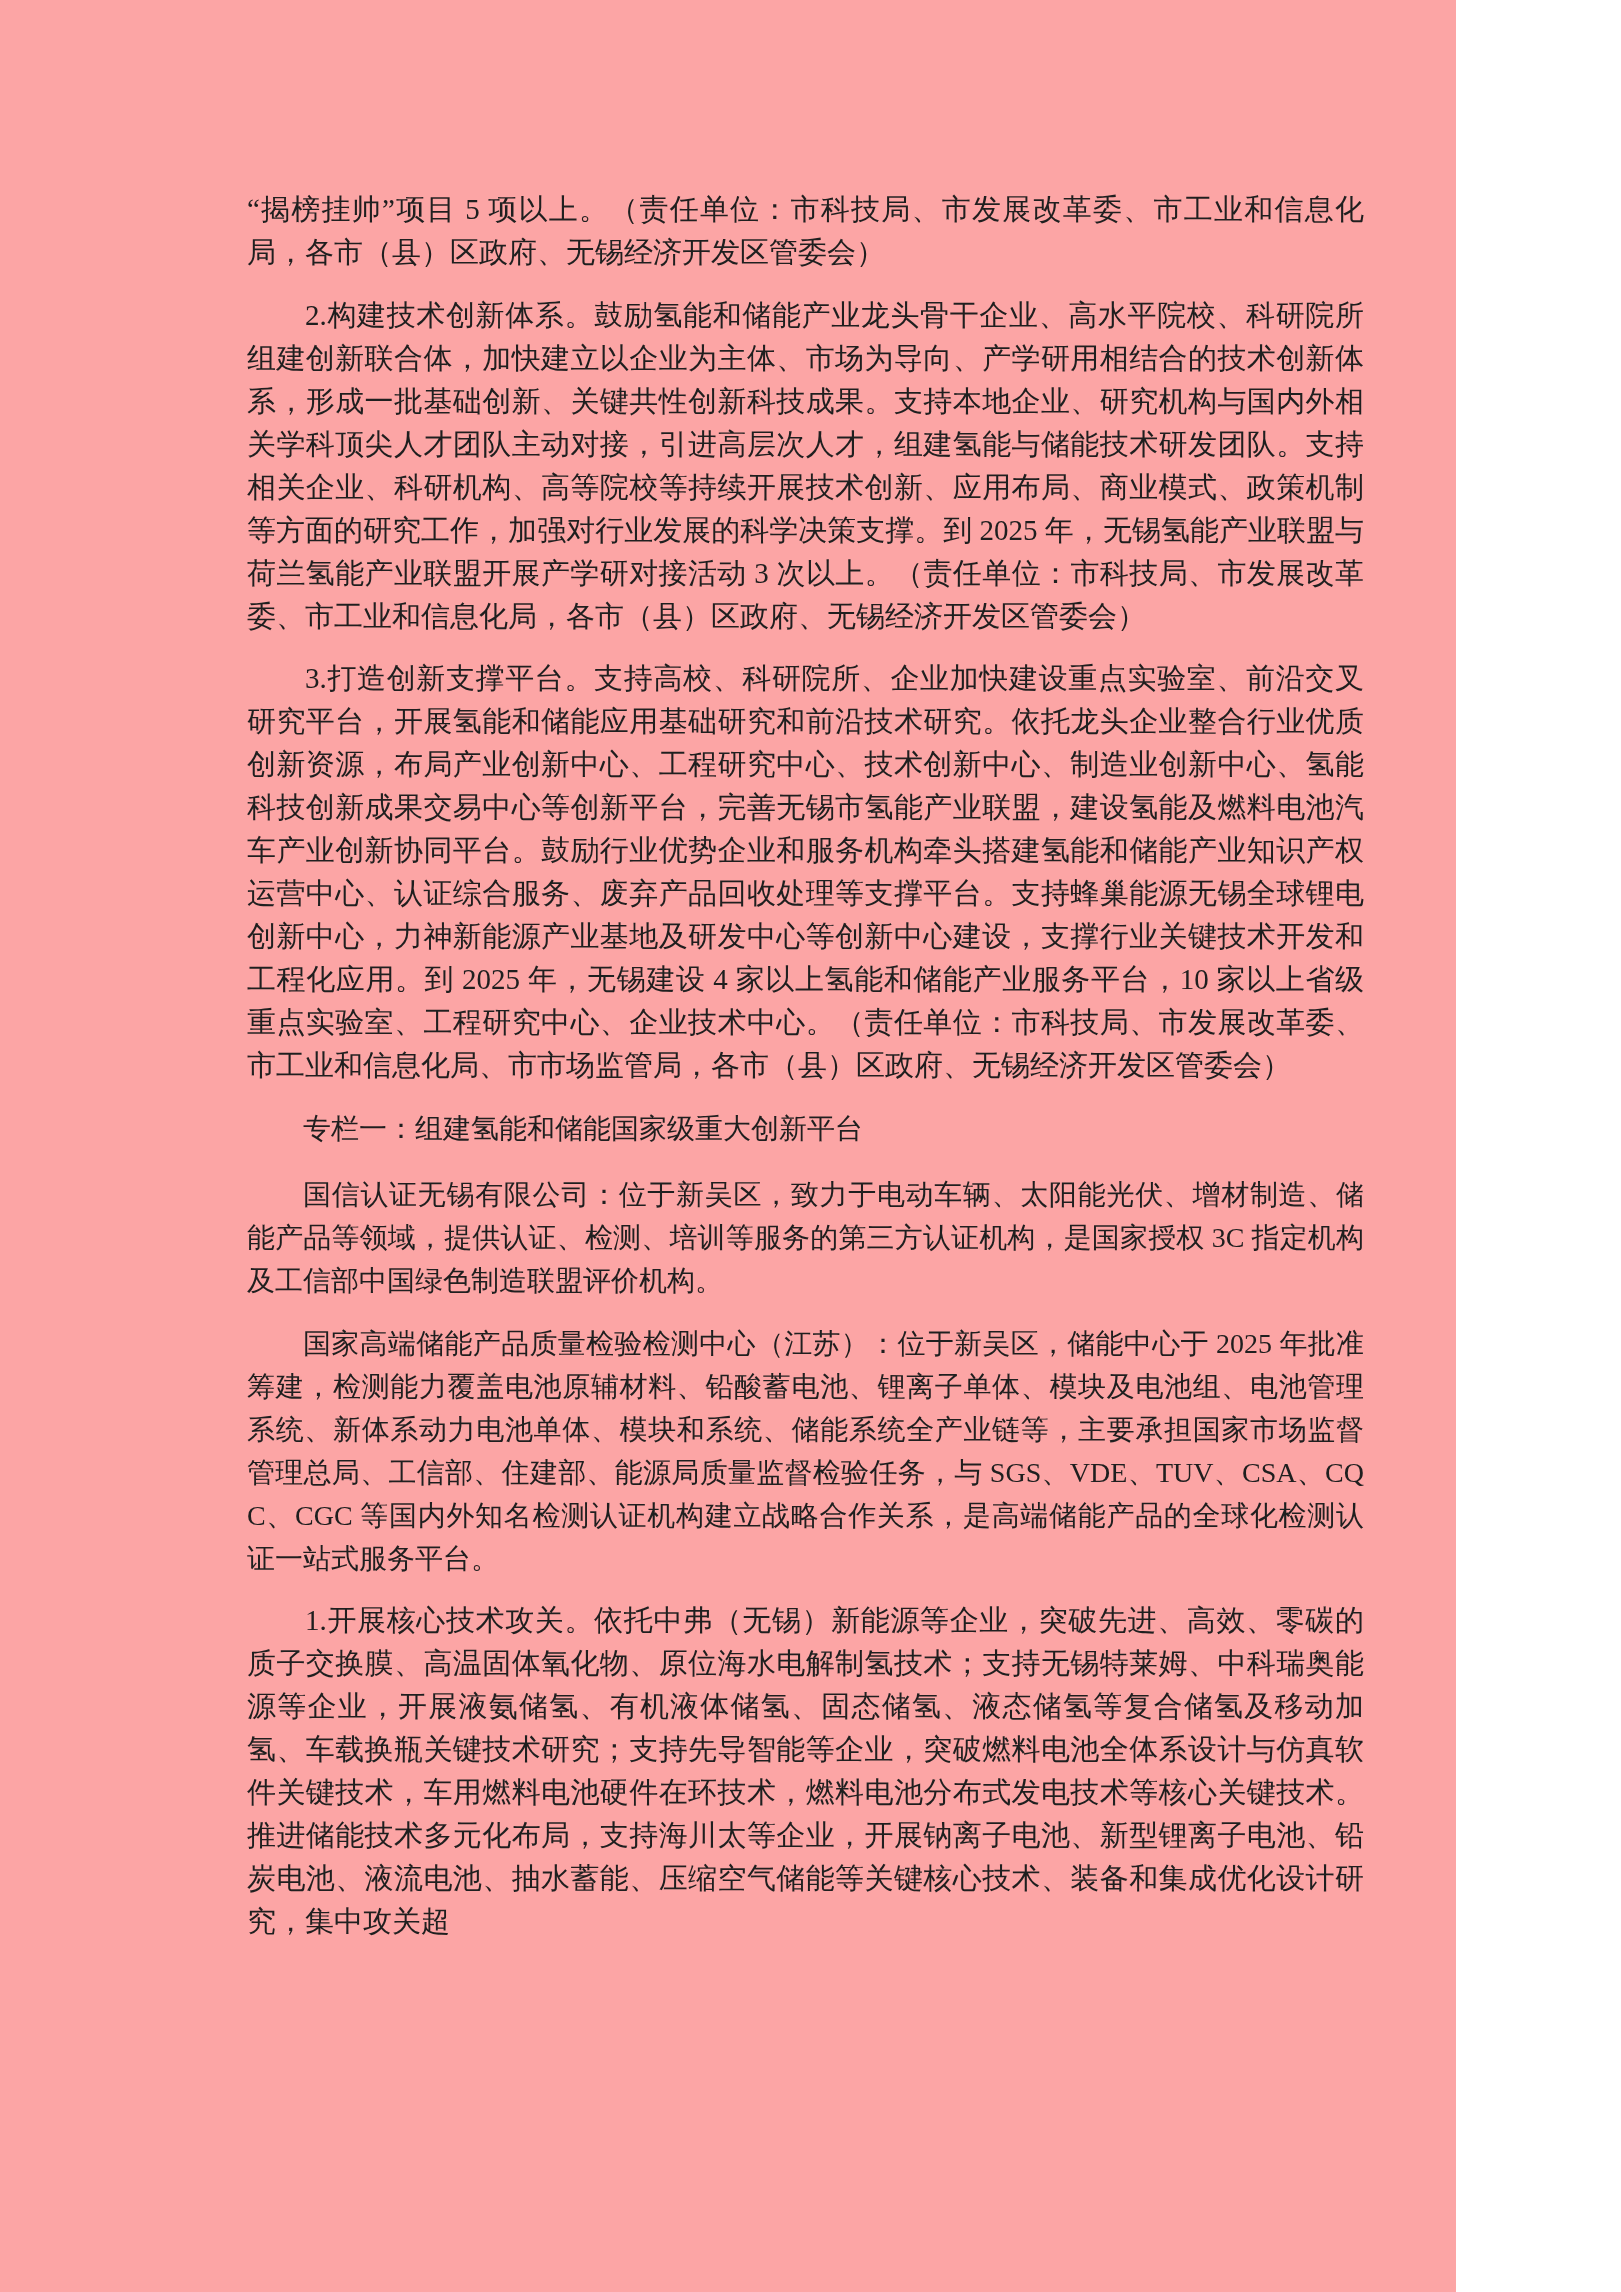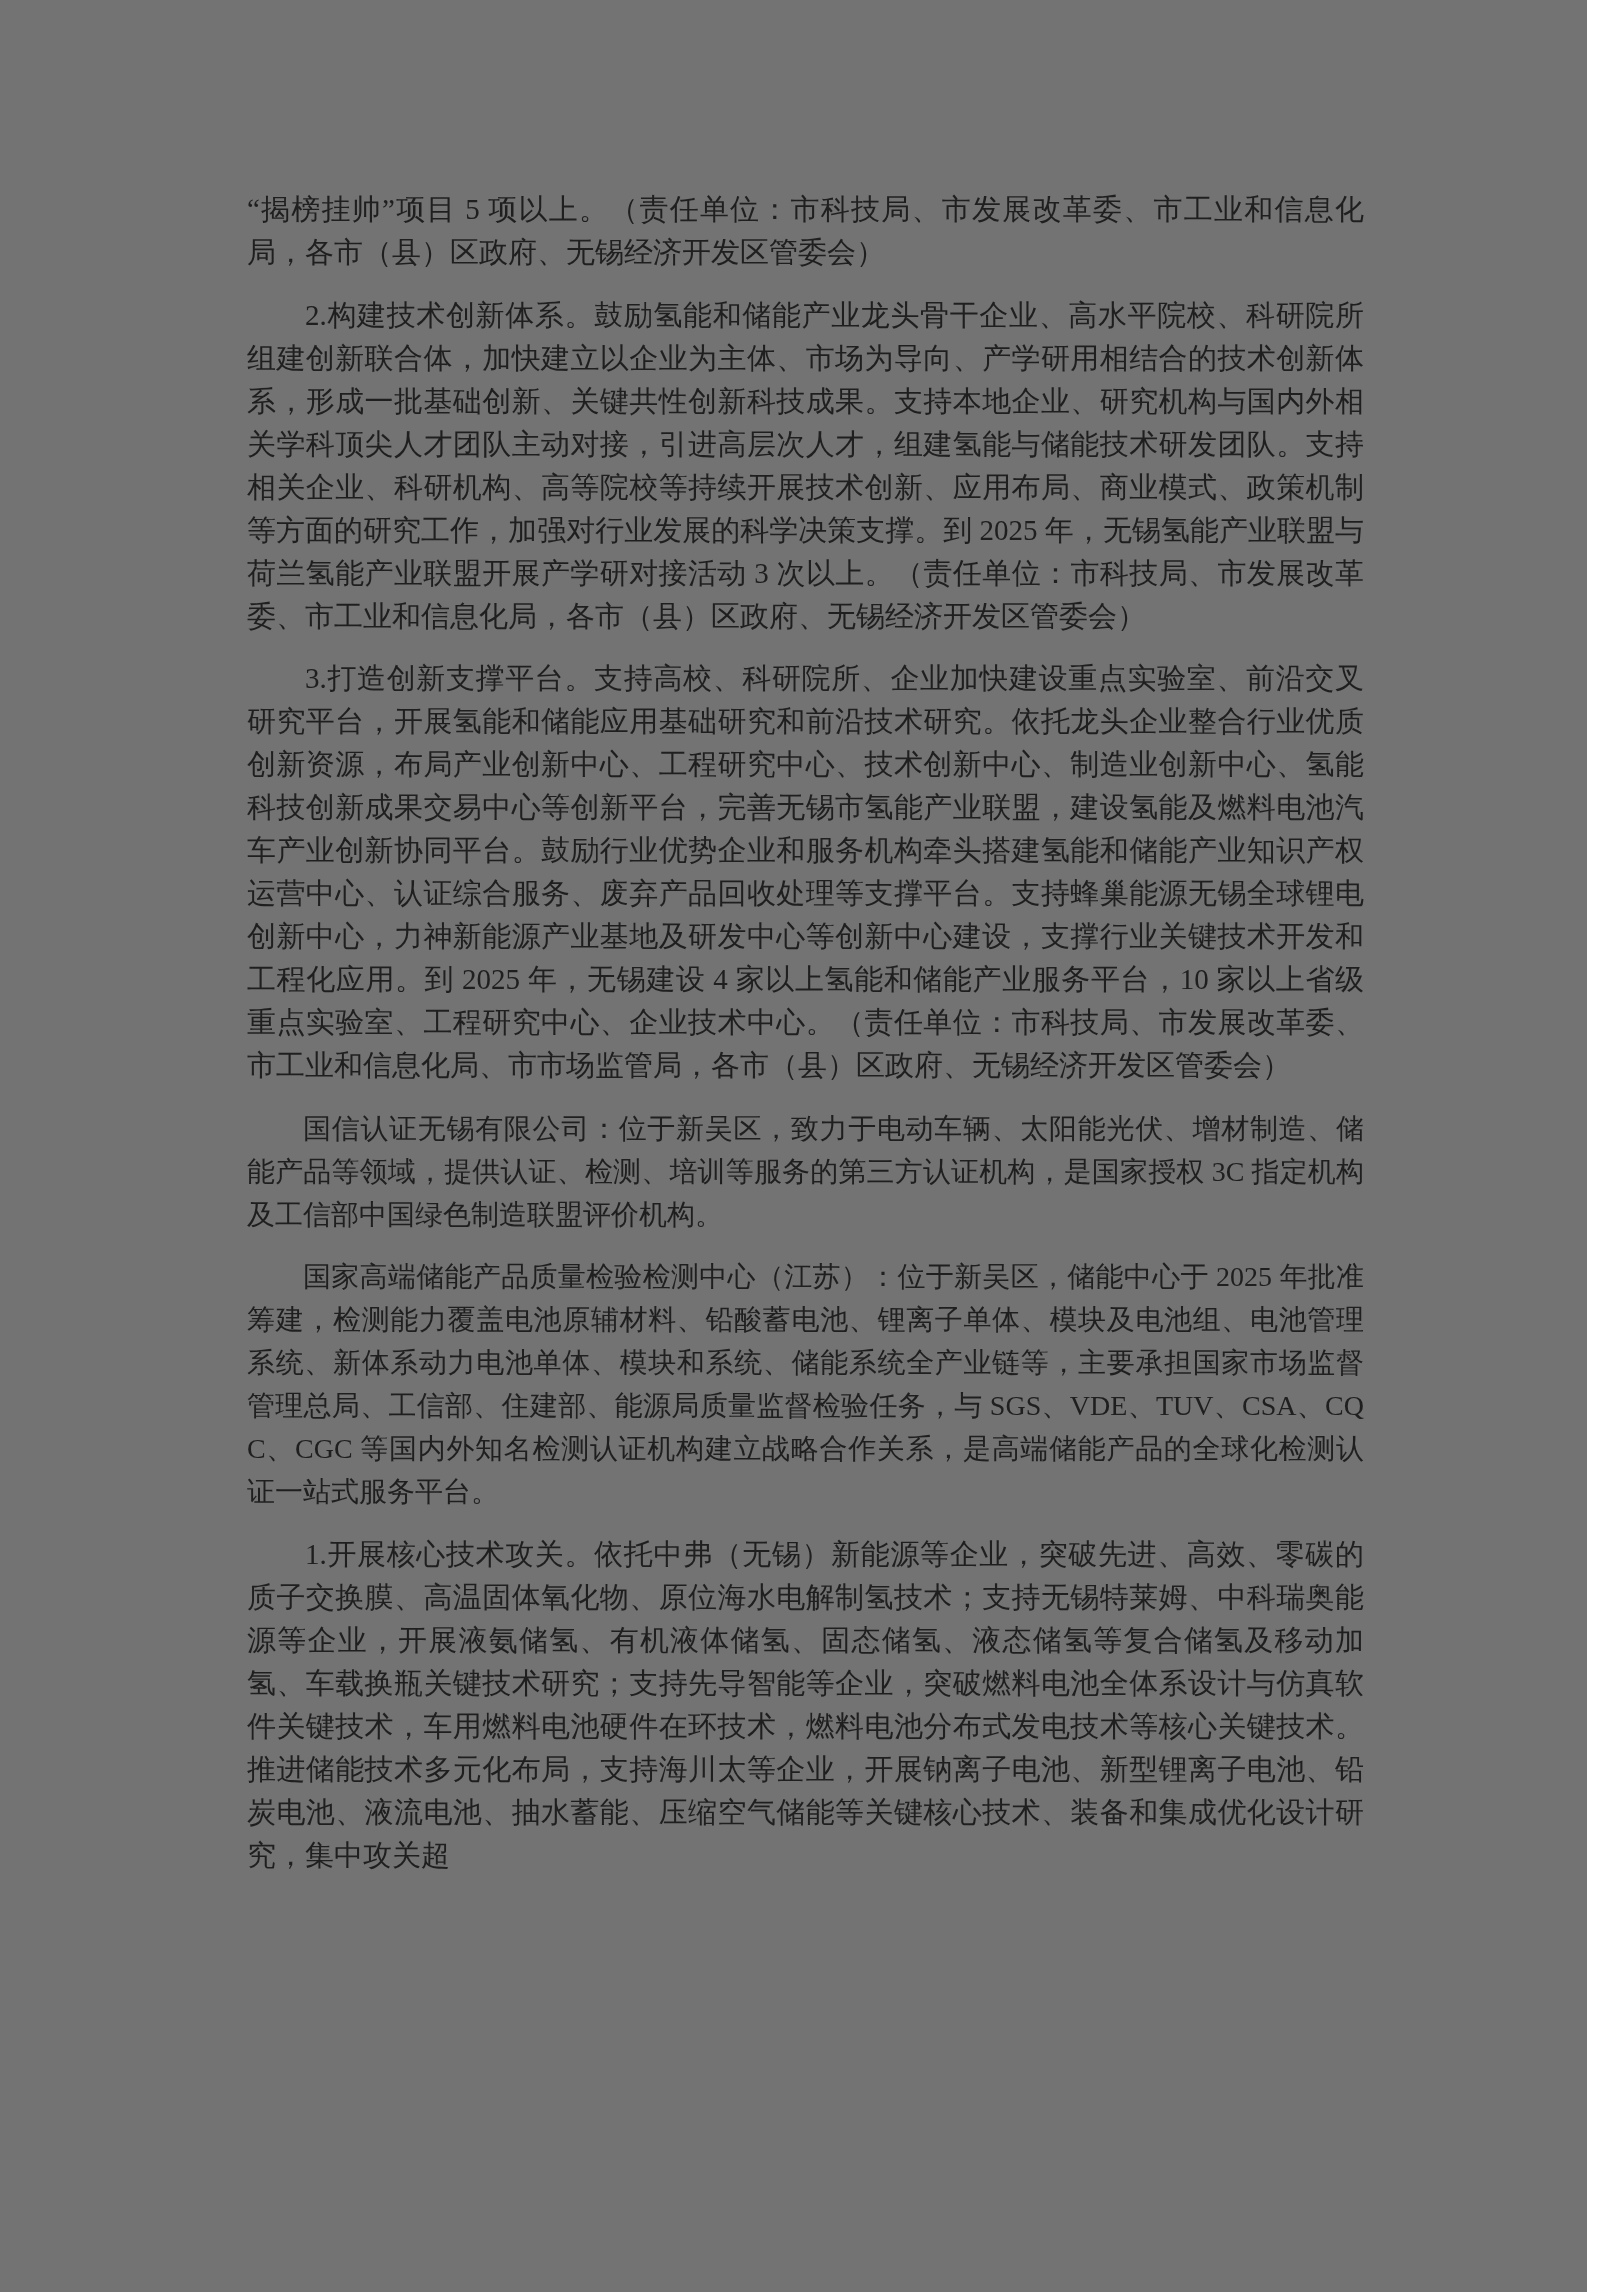--- a/index.html
+++ b/index.html
@@ -2,23 +2,23 @@
 <html><head>
 <meta charset="utf-8">
 <style>
   html, body {
     margin: 0;
     padding: 0;
     background: #ffffff;
   }
   .page {
     position: relative;
-    width: 1587px;
+    width: 1456px;
     height: 2293px;
-    background: #737373;
+    background: #fca5a5;
     overflow: hidden;
   }
   .content {
     position: absolute;
     left: 247px;
     top: 188px;
     width: 1117px;
     font-family: "Liberation Serif", "DejaVu Serif", serif;
     font-size: 29px;
     line-height: 43px;
@@ -49,20 +49,21 @@
 <div class="page">
   <div class="content">
 
     <p class="para no-indent">“揭榜挂帅”项目 5 项以上。（责任单位：市科技局、市发展改革委、市工业和信息化局，各市（县）区政府、无锡经济开发区管委会）</p>
 
     <p class="para">2.构建技术创新体系。鼓励氢能和储能产业龙头骨干企业、高水平院校、科研院所组建创新联合体，加快建立以企业为主体、市场为导向、产学研用相结合的技术创新体系，形成一批基础创新、关键共性创新科技成果。支持本地企业、研究机构与国内外相关学科顶尖人才团队主动对接，引进高层次人才，组建氢能与储能技术研发团队。支持相关企业、科研机构、高等院校等持续开展技术创新、应用布局、商业模式、政策机制等方面的研究工作，加强对行业发展的科学决策支撑。到 2025 年，无锡氢能产业联盟与荷兰氢能产业联盟开展产学研对接活动 3 次以上。（责任单位：市科技局、市发展改革委、市工业和信息化局，各市（县）区政府、无锡经济开发区管委会）</p>
 
     <p class="para">3.打造创新支撑平台。支持高校、科研院所、企业加快建设重点实验室、前沿交叉研究平台，开展氢能和储能应用基础研究和前沿技术研究。依托龙头企业整合行业优质创新资源，布局产业创新中心、工程研究中心、技术创新中心、制造业创新中心、氢能科技创新成果交易中心等创新平台，完善无锡市氢能产业联盟，建设氢能及燃料电池汽车产业创新协同平台。鼓励行业优势企业和服务机构牵头搭建氢能和储能产业知识产权运营中心、认证综合服务、废弃产品回收处理等支撑平台。支持蜂巢能源无锡全球锂电创新中心，力神新能源产业基地及研发中心等创新中心建设，支撑行业关键技术开发和工程化应用。到 2025 年，无锡建设 4 家以上氢能和储能产业服务平台，10 家以上省级重点实验室、工程研究中心、企业技术中心。（责任单位：市科技局、市发展改革委、市工业和信息化局、市市场监管局，各市（县）区政府、无锡经济开发区管委会）</p>
 
     <div class="column-block">
+      <p class="para column-heading">专栏一：组建氢能和储能国家级重大创新平台</p>
 
 
       <p class="para">国信认证无锡有限公司：位于新吴区，致力于电动车辆、太阳能光伏、增材制造、储能产品等领域，提供认证、检测、培训等服务的第三方认证机构，是国家授权 3C 指定机构及工信部中国绿色制造联盟评价机构。</p>
 
       <p class="para">国家高端储能产品质量检验检测中心（江苏）：位于新吴区，储能中心于 2025 年批准筹建，检测能力覆盖电池原辅材料、铅酸蓄电池、锂离子单体、模块及电池组、电池管理系统、新体系动力电池单体、模块和系统、储能系统全产业链等，主要承担国家市场监督管理总局、工信部、住建部、能源局质量监督检验任务，与 SGS、VDE、TUV、CSA、CQC、CGC 等国内外知名检测认证机构建立战略合作关系，是高端储能产品的全球化检测认证一站式服务平台。</p>
     </div>
 
     <p class="para">1.开展核心技术攻关。依托中弗（无锡）新能源等企业，突破先进、高效、零碳的质子交换膜、高温固体氧化物、原位海水电解制氢技术；支持无锡特莱姆、中科瑞奥能源等企业，开展液氨储氢、有机液体储氢、固态储氢、液态储氢等复合储氢及移动加氢、车载换瓶关键技术研究；支持先导智能等企业，突破燃料电池全体系设计与仿真软件关键技术，车用燃料电池硬件在环技术，燃料电池分布式发电技术等核心关键技术。推进储能技术多元化布局，支持海川太等企业，开展钠离子电池、新型锂离子电池、铅炭电池、液流电池、抽水蓄能、压缩空气储能等关键核心技术、装备和集成优化设计研究，集中攻关超</p>
 
   </div>

